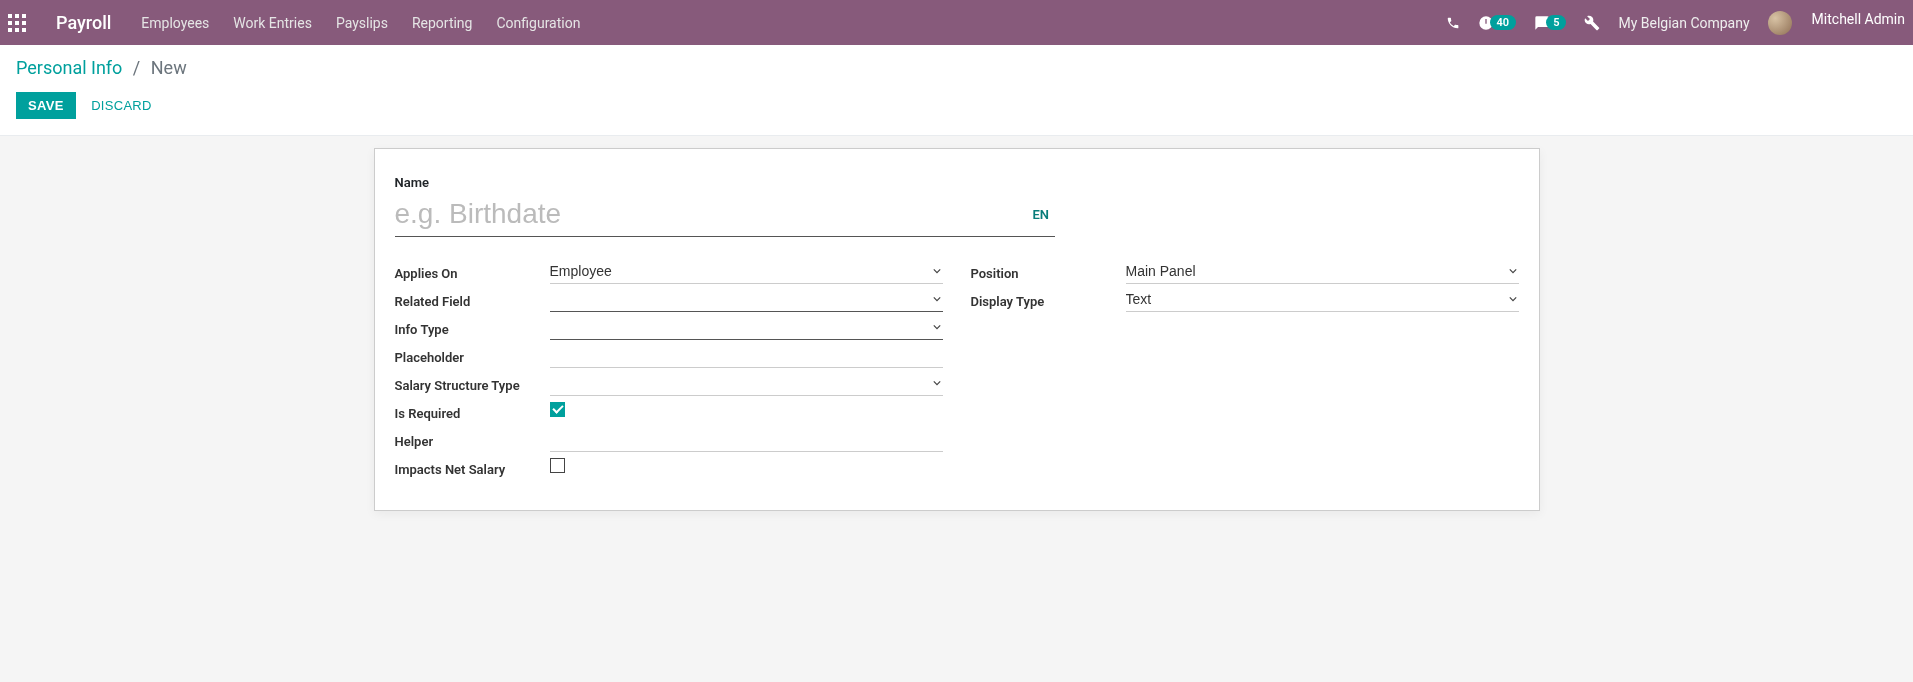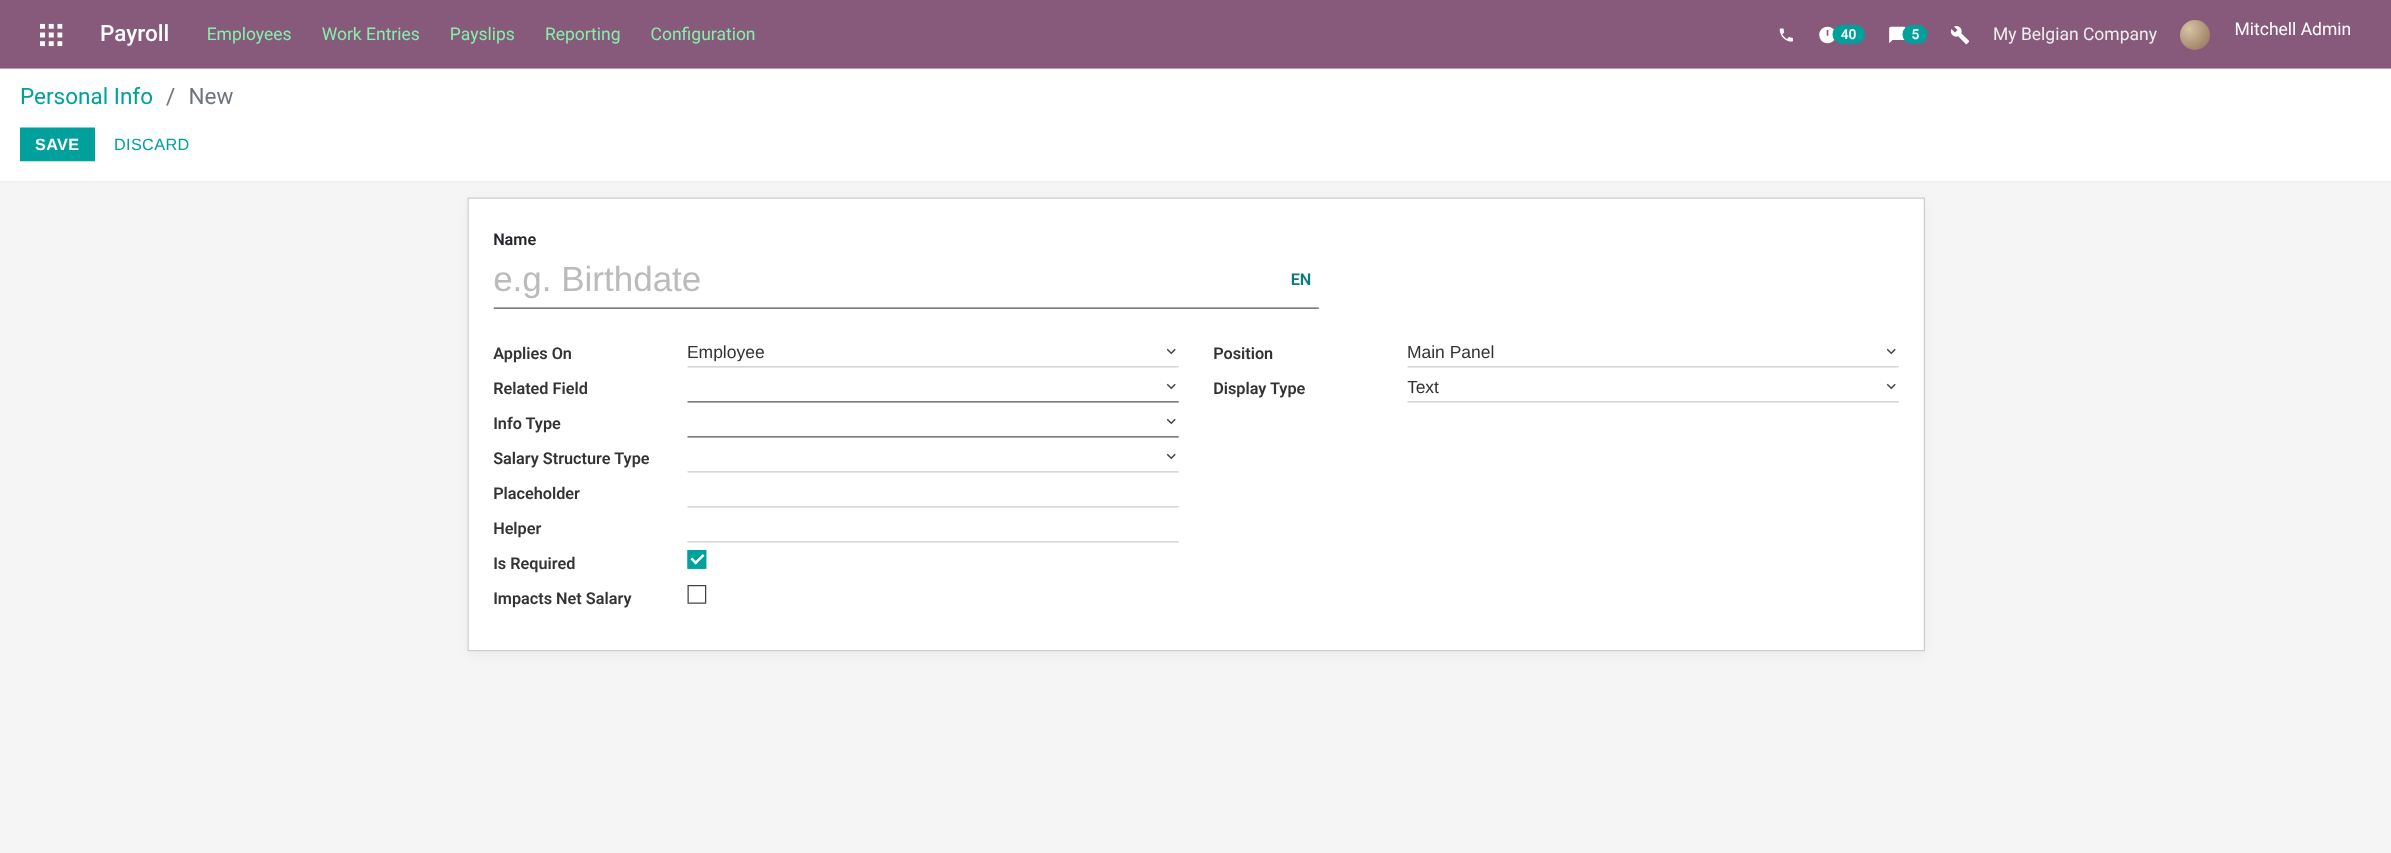--- a/index.html
+++ b/index.html
@@ -1,24 +1,24 @@
 <!DOCTYPE html>
 <html><head>
 <meta charset="utf-8">
 <style>
   * { box-sizing: border-box; margin: 0; padding: 0; }
   body { font-family: -apple-system, BlinkMacSystemFont, "Segoe UI", Roboto, "Helvetica Neue", Arial, sans-serif; font-size: 14px; color: #212529; background: #f5f5f5; }
   
   
-  .topnav { background: #875a7b; color: #fff; display: flex; align-items: center; height: 55px; padding: 0 32px; }
+  .topnav { background: #875a7b; color: #fff; display: flex; align-items: center; height: 45px; padding: 0 8px; }
   .apps-icon { width: 18px; height: 18px; display: inline-block; cursor: pointer; }
   .apps-icon svg { display: block; }
   .brand { font-size: 18px; font-weight: 500; margin-left: 30px; margin-right: 30px; }
   .nav-menu { display: flex; gap: 24px; flex: 1; }
-  .nav-menu span { cursor: pointer; font-size: 14px; color: #86efac; }
+  .nav-menu span { cursor: pointer; font-size: 14px; color: #e5e5e5; }
   .nav-right { display: flex; align-items: center; gap: 18px; }
   .nav-icon { display: inline-flex; align-items: center; cursor: pointer; position: relative; }
   .badge-pill { background: #00a09d; color: #fff; font-size: 11px; padding: 1px 7px; border-radius: 10px; font-weight: 600; margin-left: -4px; }
   .comp-name { font-size: 14px; color: #eee; }
   .user-area { display: flex; align-items: flex-start; gap: 20px; cursor: pointer; }
   .avatar { width: 24px; height: 24px; border-radius: 50%; background: radial-gradient(circle at 30% 30%, #d8c3a5 0%, #8e6e53 100%); display: inline-block; }
   
   
   .subheader { background: #fff; padding: 12px 16px 16px 16px; border-bottom: 1px solid #e9ecef; }
   .breadcrumb { font-size: 18px; }
@@ -167,49 +167,49 @@
             <input class="sel req" readonly="" value="" style="">
             <span class="sel-arrow">
                 <svg width="8" height="8" viewBox="0 0 10 10">
                   <path d="M1 3l4 4 4-4" stroke="#444" stroke-width="1.5" fill="none"></path>
                 </svg>
               </span>
           </div>
         </div>
 
         <div class="frow">
+          <div class="flabel">Placeholder</div>
+          <div class="fcontrol">
+            <input class="inp" type="text" value="" style="">
+          </div>
+        </div>
+
+        <div class="frow">
           <div class="flabel">Salary Structure Type</div>
           <div class="fcontrol">
             <input class="sel" readonly="" value="" style="">
             <span class="sel-arrow">
                 <svg width="8" height="8" viewBox="0 0 10 10">
                   <path d="M1 3l4 4 4-4" stroke="#444" stroke-width="1.5" fill="none"></path>
                 </svg>
               </span>
           </div>
         </div>
 
         <div class="frow">
-          <div class="flabel">Placeholder</div>
+          <div class="flabel">Is Required</div>
+          <div class="fcontrol">
+            <input type="checkbox" class="chk" checked="" style="">
+          </div>
+        </div>
+
+        <div class="frow">
+          <div class="flabel">Helper</div>
           <div class="fcontrol">
             <input class="inp" type="text" value="" style="">
-          </div>
-        </div>
-
-        <div class="frow">
-          <div class="flabel">Helper</div>
-          <div class="fcontrol">
-            <input class="inp" type="text" value="" style="">
-          </div>
-        </div>
-
-        <div class="frow">
-          <div class="flabel">Is Required</div>
-          <div class="fcontrol">
-            <input type="checkbox" class="chk" checked="" style="">
           </div>
         </div>
 
         <div class="frow">
           <div class="flabel">Impacts Net Salary</div>
           <div class="fcontrol">
             <input type="checkbox" class="chk" style="">
           </div>
         </div>
 

